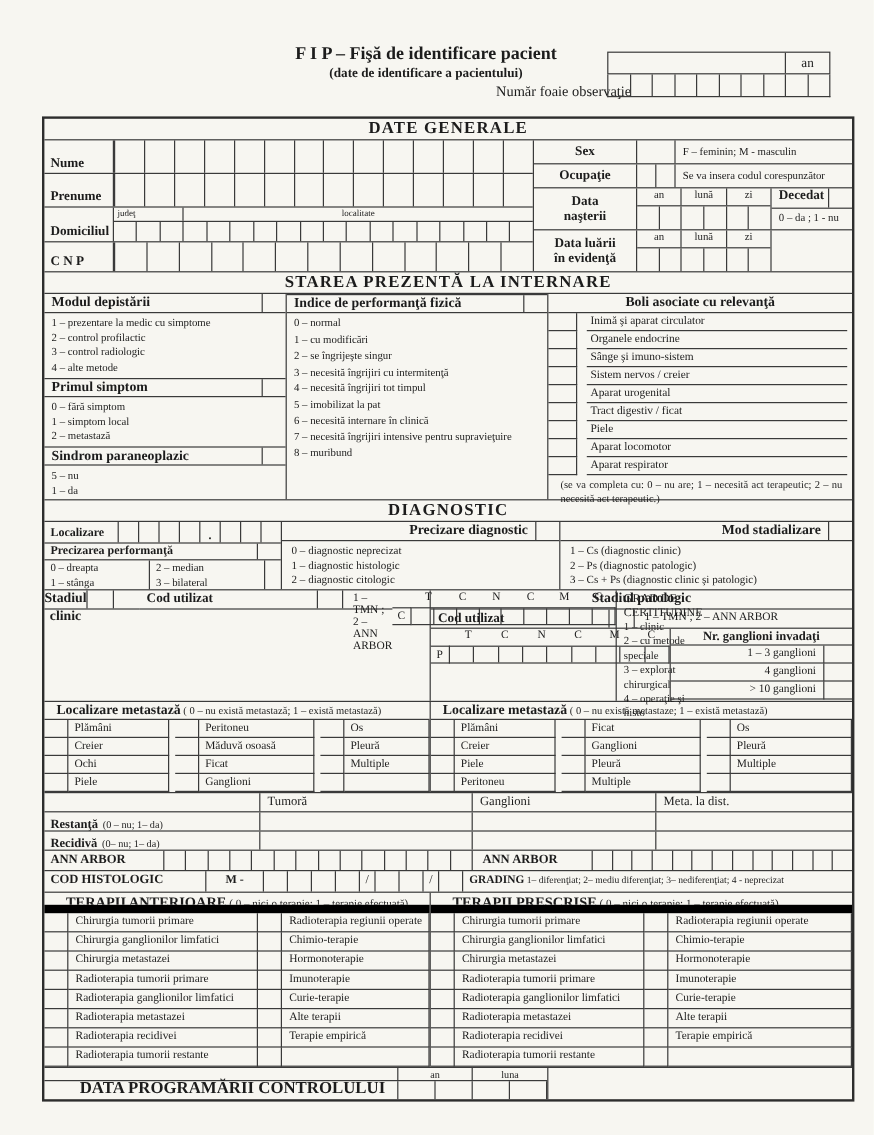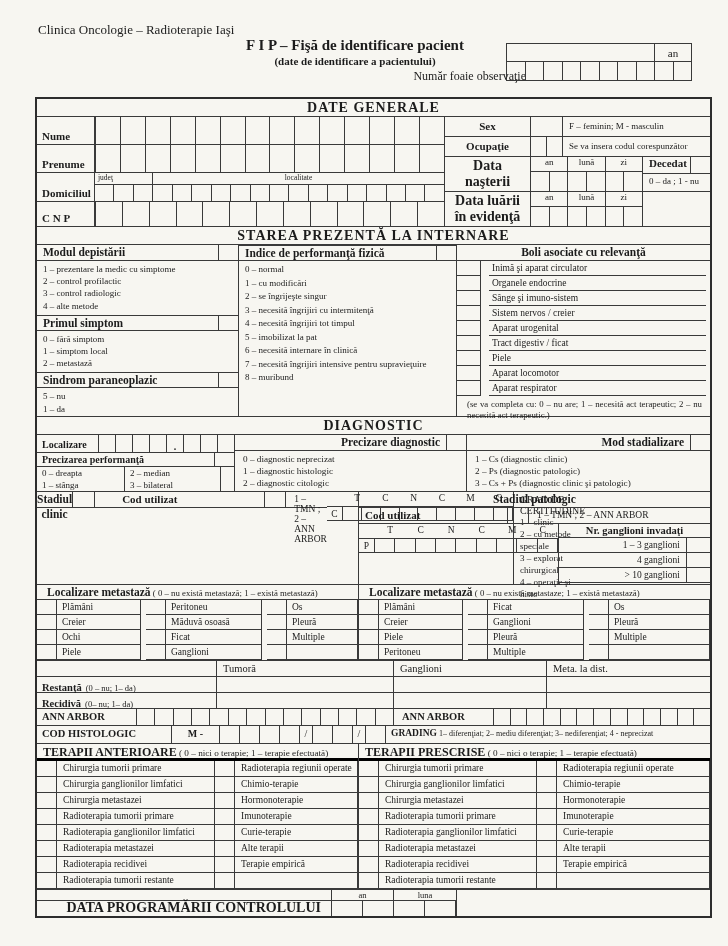--- a/index.html
+++ b/index.html
@@ -40,21 +40,21 @@
   .judet { width: 58px; border-right: 1px solid #3a3a3a; padding-left: 3px; }
   .localitate { flex: 1; text-align: center; }
   .dom-cells { flex: 1; border: none; }
   .dg-right { flex: 1; display: flex; flex-direction: column; }
   .sex-row { display: flex; height: 20px; border-bottom: 1px solid #3a3a3a; }
   .r-label { width: 86px; font-weight: bold; font-size: 11px; text-align: center; line-height: 19px; border-right: 1px solid #3a3a3a; }
   .sex-cells { width: 32px; border: none; border-right: 1px solid #3a3a3a; }
   .r-note { flex: 1; font-size: 9px; padding: 4px 2px 0 6px; }
   .birth-row { display: flex; height: 36px; border-bottom: 1px solid #3a3a3a; }
   .birth-row:last-child { border-bottom: none; }
-  .r-label2 { width: 86px; font-weight: bold; font-size: 14px; text-align: center; border-right: 1px solid #3a3a3a; display: flex; flex-direction: column; justify-content: center; }
+  .r-label2 { width: 86px; font-weight: bold; font-size: 11px; text-align: center; border-right: 1px solid #3a3a3a; display: flex; flex-direction: column; justify-content: center; }
   .dmy { width: 112px; border-right: 1px solid #3a3a3a; display: flex; flex-direction: column; }
   .dmy-h { display: flex; height: 15px; border-bottom: 1px solid #3a3a3a; font-size: 9px; }
   .dmy-h div { flex: 1; text-align: center; border-left: 1px solid #3a3a3a; }
   .dmy-h div:first-child { border-left: none; }
   .dmy-c { flex: 1; display: flex; }
   .pair { flex: 1; border: none; border-left: 1px solid #3a3a3a; }
   .pair:first-child { border-left: none; }
   .dec { flex: 1; display: flex; flex-direction: column; }
   .dec-top { display: flex; height: 17px; border-bottom: 1px solid #3a3a3a; }
   .dec-l { flex: 1; font-weight: bold; font-size: 11px; padding-left: 6px; }
@@ -163,21 +163,21 @@
   .slash { width: 13px; text-align: center; font-size: 10px; line-height: 16px; border-right: 1px solid #3a3a3a; }
   .ch-c2 { width: 40px; border: none; border-right: 1px solid #3a3a3a; }
   .ch-c1 { width: 20px; border: none; border-right: 1px solid #3a3a3a; }
   .grading { flex: 1; padding-left: 5px; font-size: 8px; line-height: 15px; white-space: nowrap; overflow: hidden; }
   .grading b { font-size: 9.5px; }
 
   
   .ter-wrap { display: flex; height: 146px; border-bottom: 1px solid #3a3a3a; }
   .ter { width: 322px; border-right: 1px solid #3a3a3a; }
   .ter:last-child { flex: 1; width: auto; border-right: none; }
-  .ter-h { height: 17px; border-bottom: 3px solid #000000; padding-left: 6px; font-size: 9.2px; line-height: 16px; white-space: nowrap; overflow: hidden; }
+  .ter-h { height: 17px; border-bottom: 7px solid #000000; padding-left: 18px; font-size: 9.2px; line-height: 16px; white-space: nowrap; overflow: hidden; }
   .ter-t { font-weight: bold; font-size: 12px; }
   .ter-row { display: flex; height: 16px; }
   .tchk { width: 20px; border-right: 1px solid #3a3a3a; border-bottom: 1px solid #3a3a3a; }
   .ter-l { border-right: 1px solid #3a3a3a; border-bottom: 1px solid #3a3a3a; font-size: 9.5px; padding-left: 6px; line-height: 15px; }
   .tc1 { width: 158px; } .tc2 { flex: 1; }
 
   
   .foot { display: flex; height: 26px; }
   .foot-left { width: 420px; border-right: 1px solid #3a3a3a; display: flex; flex-direction: column; }
   .foot-top { display: flex; height: 11px; border-bottom: 1px solid #3a3a3a; font-size: 8.5px; }
@@ -187,21 +187,20 @@
   .foot-bot { display: flex; flex: 1; }
   .ft-title { flex: 1; text-align: right; font-weight: bold; font-size: 14px; padding-right: 10px; line-height: 14px; border-right: 1px solid #3a3a3a; }
   .ft-c { width: 62px; border: none; border-right: 1px solid #3a3a3a; }
   .foot-right { flex: 1; }
 </style>
 </head>
 <body>
 
 <div class="page">
 
-  <div class="clinic">Clinica Oncologie – Radioterapie Iaşi</div>
   <div class="hdr-mid">
     <div class="fip-title">F I P – Fişă de identificare pacient</div>
     <div class="fip-sub">(date de identificare a pacientului)</div>
     <div class="obs-label">Număr foaie observaţie</div>
   </div>
   <div class="obs-box">
     <div class="obs-top">
       <div class="obs-blank"></div>
       <div class="obs-an">an</div>
     </div>

